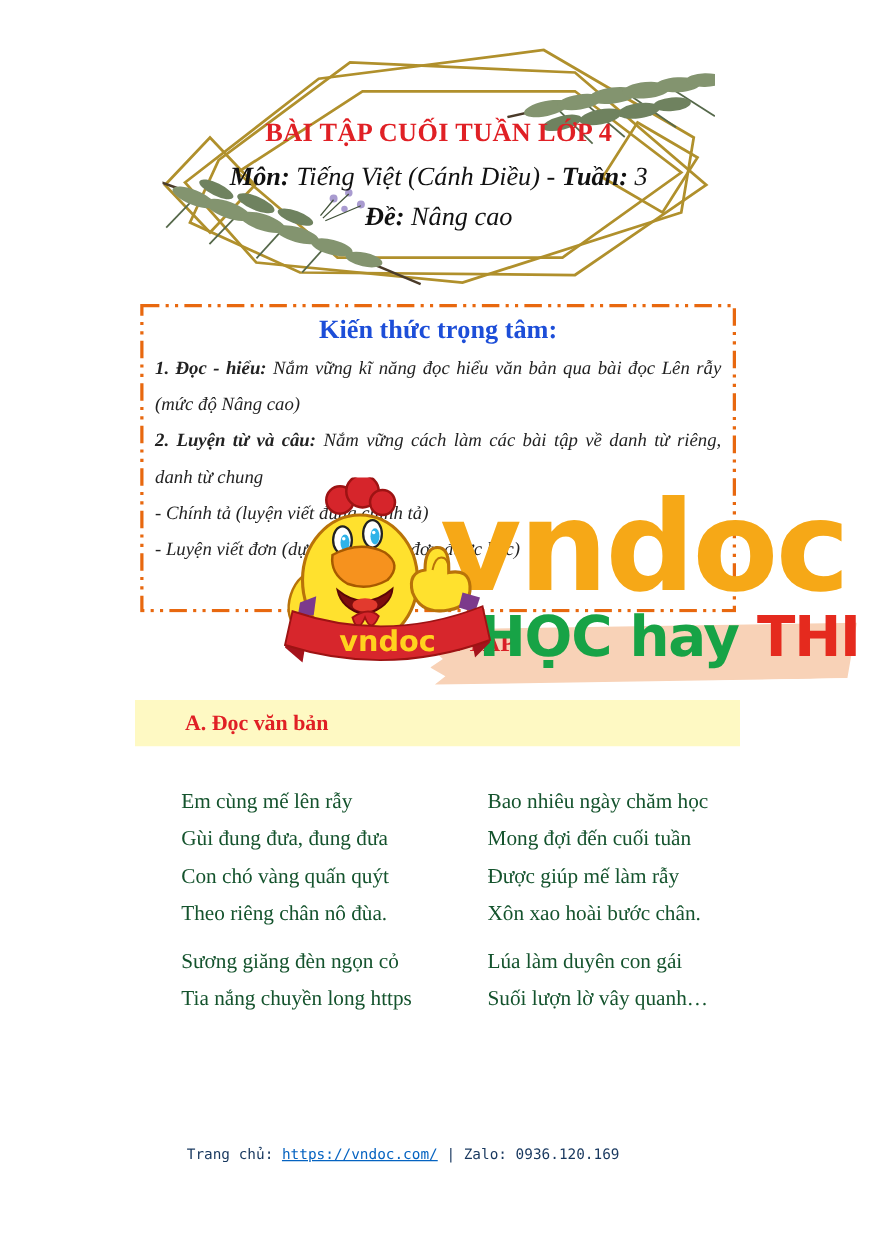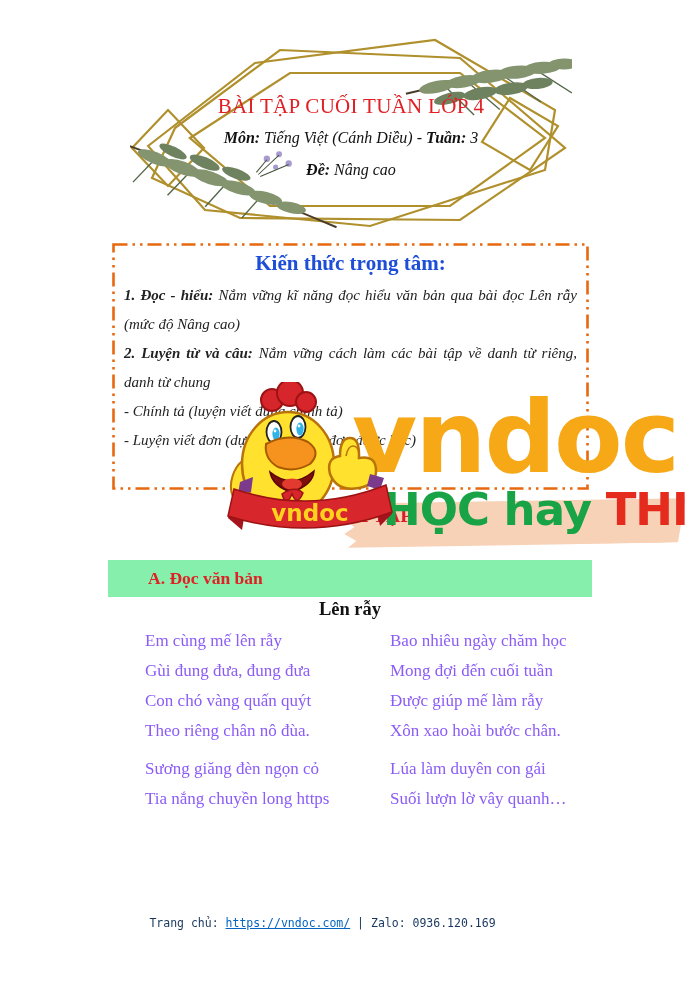--- a/index.html
+++ b/index.html
@@ -4,23 +4,23 @@
 <title>Bài tập cuối tuần lớp 4</title>
 <style>
   html,body{margin:0;padding:0;background:#fff;}
   .page{position:relative;width:700px;height:990px;background:#ffffff;overflow:hidden;
         font-family:"Liberation Serif",serif;color:#1a1a1a;}
 
   
   .header{position:absolute;left:130px;top:28px;width:442px;height:208px;}
   .frame-svg{position:absolute;left:0;top:0;}
   .h-title{position:absolute;left:0;top:66px;width:100%;text-align:center;
-           font-size:21px;font-weight:normal;color:#e02025;letter-spacing:.3px;}
+           font-size:21px;font-weight:bold;color:#e02025;letter-spacing:.3px;}
   .h-sub{position:absolute;left:0;width:100%;text-align:center;font-style:italic;
-         font-size:16px;color:#111;white-space:pre;}
+         font-size:21px;color:#111;white-space:pre;}
   .h-sub b{font-style:italic;}
   .h-sub1{top:101px;}
   .h-sub2{top:133px;}
 
   
   .kbox{position:absolute;left:112px;top:243px;width:477px;height:247px;box-sizing:border-box;
         padding:6px 12px 0 12px;}
   .kbox-border{position:absolute;left:0;top:0;pointer-events:none;}
   .k-heading{margin:2px 0 5px 0;text-align:center;color:#1d4ed8;font-weight:bold;font-size:21px;}
   .k-item{margin:0;font-style:italic;font-size:15px;line-height:29px;color:#222;}
@@ -35,26 +35,26 @@
                color:#d91f26;font-weight:bold;font-size:19.5px;}
   .wm-logo{position:absolute;left:352px;top:388px;font-family:"DejaVu Sans",sans-serif;
            font-weight:bold;font-size:100px;line-height:1;color:#f6a817;letter-spacing:-2px;}
   .wm-slogan{position:absolute;left:383px;top:487px;font-family:"DejaVu Sans",sans-serif;
              font-weight:bold;font-size:45px;line-height:1;letter-spacing:-1px;white-space:pre;}
   .wm-slogan .green{color:#17a346;}
   .wm-slogan .red{color:#e52a1e;}
   .mascot-svg{position:absolute;left:226px;top:382px;}
 
   
-  .section-a{position:absolute;left:108px;top:560px;width:484px;height:37px;background:#86efac;}
+  .section-a{position:absolute;left:108px;top:560px;width:484px;height:37px;background:#fef9c3;}
   .section-a-label{position:absolute;left:40px;top:0;line-height:37px;color:#e02025;
                    font-weight:bold;font-size:17.5px;}
   .poem-title{position:absolute;left:0;top:599px;width:700px;text-align:center;
               font-weight:bold;font-size:18.5px;color:#111;}
-  .poem{position:absolute;left:145px;top:626px;width:440px;font-size:17px;color:#8b5cf6;}
+  .poem{position:absolute;left:145px;top:626px;width:440px;font-size:17px;color:#14532d;}
   .poem-row{display:flex;height:30px;line-height:30px;}
   .poem-row .pl{width:245px;}
   .poem-row .pr{flex:1;}
   .stanza-gap{margin-top:8px;}
 
   
   .footer{position:absolute;left:0;top:916px;width:645px;text-align:center;
           font-family:"DejaVu Sans Mono",monospace;font-size:11.5px;color:#17375e;white-space:pre;}
   .footer a{color:#0563c1;text-decoration:underline;}
 </style>
@@ -193,21 +193,20 @@
       <polygon points="8,108 22,112 16,148 2,136" fill="#a5131c"></polygon>
       <polygon points="160,104 166,132 154,144 148,110" fill="#a5131c"></polygon>
       <path d="M8,107 Q84,133 160,103 L166,130 Q84,160 2,134 Z" fill="#d7262c" stroke="#9d1313" stroke-width="1.5"></path>
       <text x="84" y="139" text-anchor="middle" font-family="DejaVu Sans, sans-serif" font-size="23" font-weight="bold" fill="#ffd21e">vndoc</text>
     </g>
   </svg>
 
   <div class="section-a">
     <span class="section-a-label">A. Đọc văn bản</span>
   </div>
-  <div class="poem-title">Lên rẫy</div>
   <div class="poem">
       <div class="stanza">
         <div class="poem-row">
           <span class="pl">Em cùng mế lên rẫy</span>
           <span class="pr">Bao nhiêu ngày chăm học</span>
         </div>
         <div class="poem-row">
           <span class="pl">Gùi đung đưa, đung đưa</span>
           <span class="pr">Mong đợi đến cuối tuần</span>
         </div>

